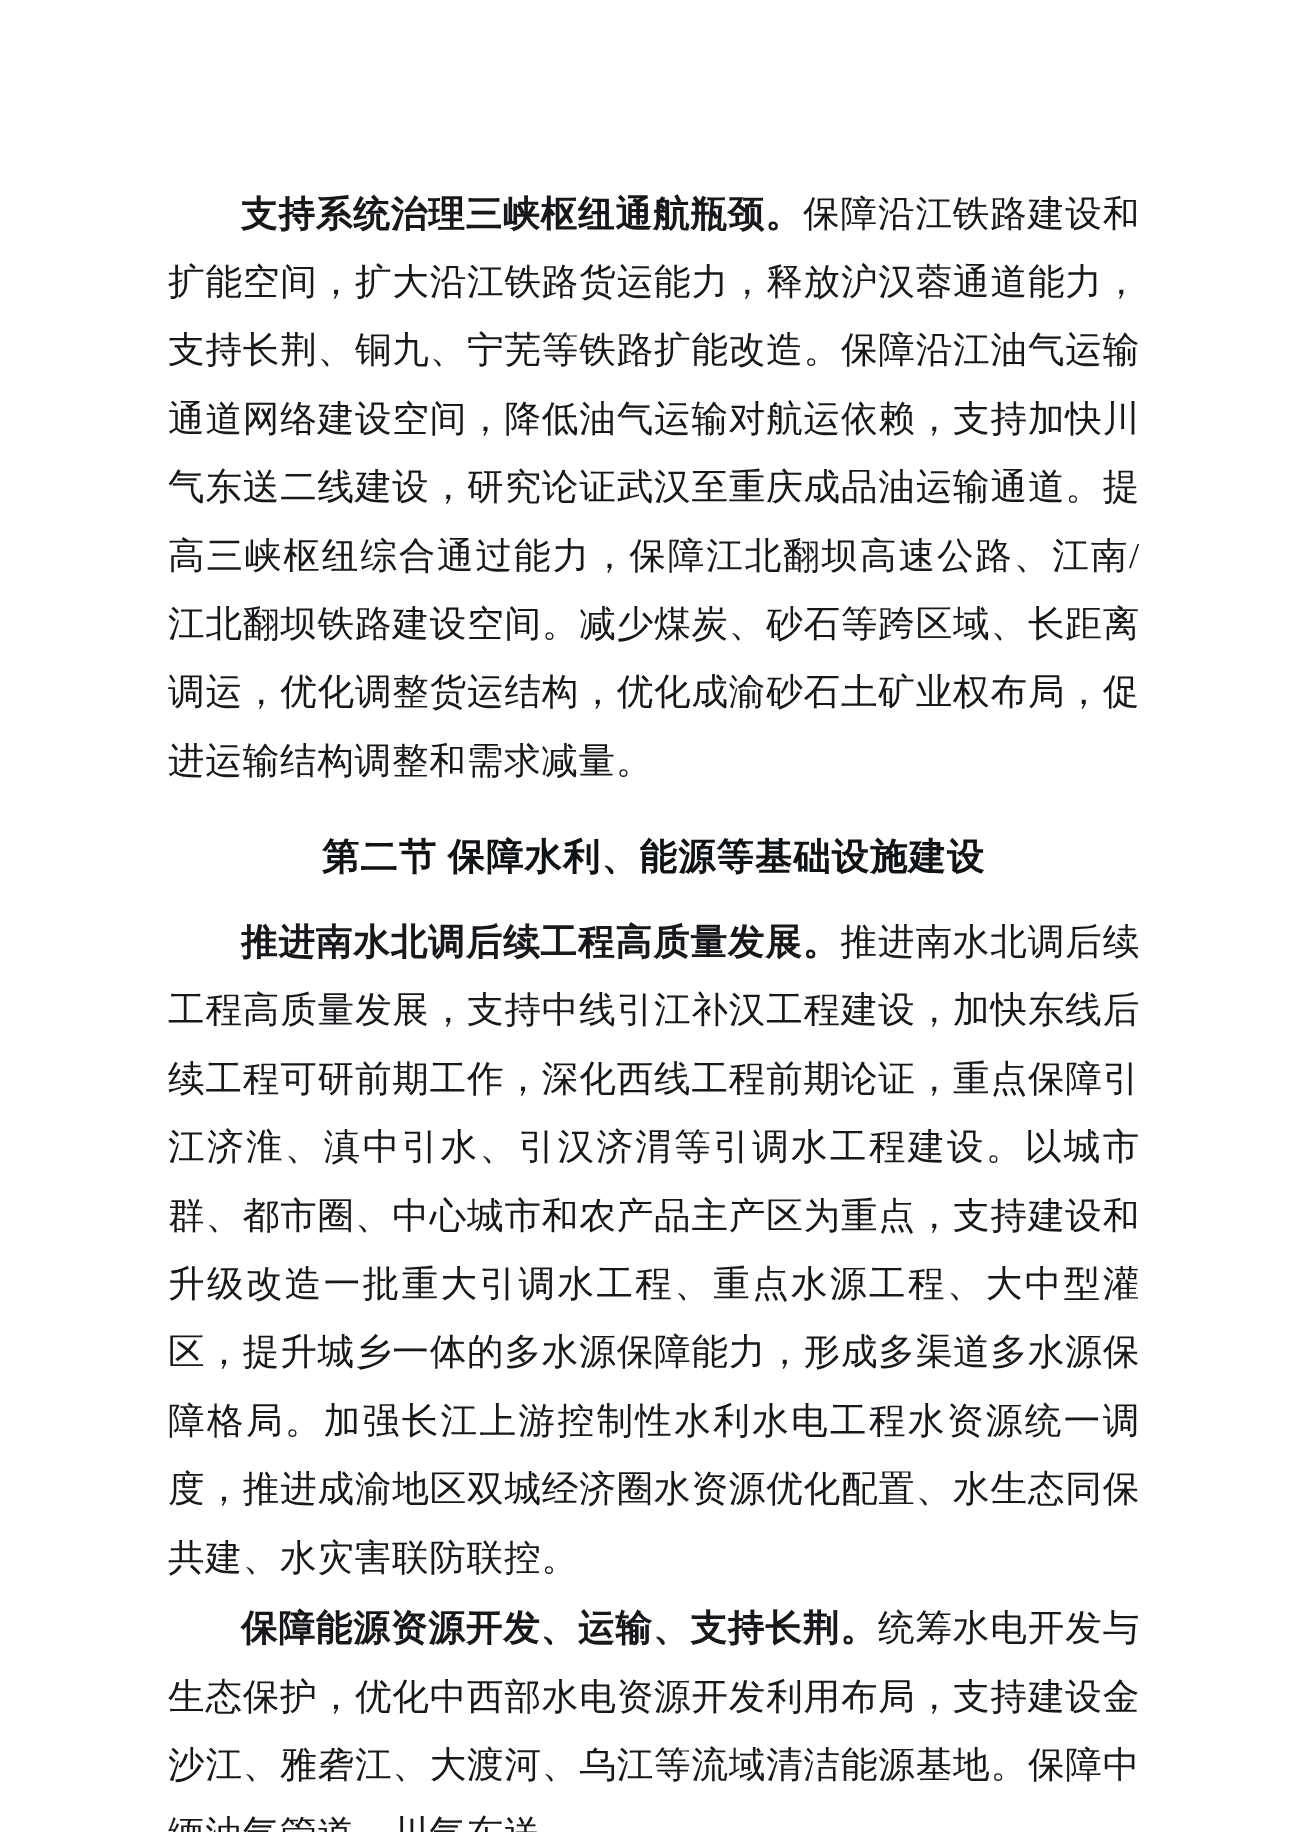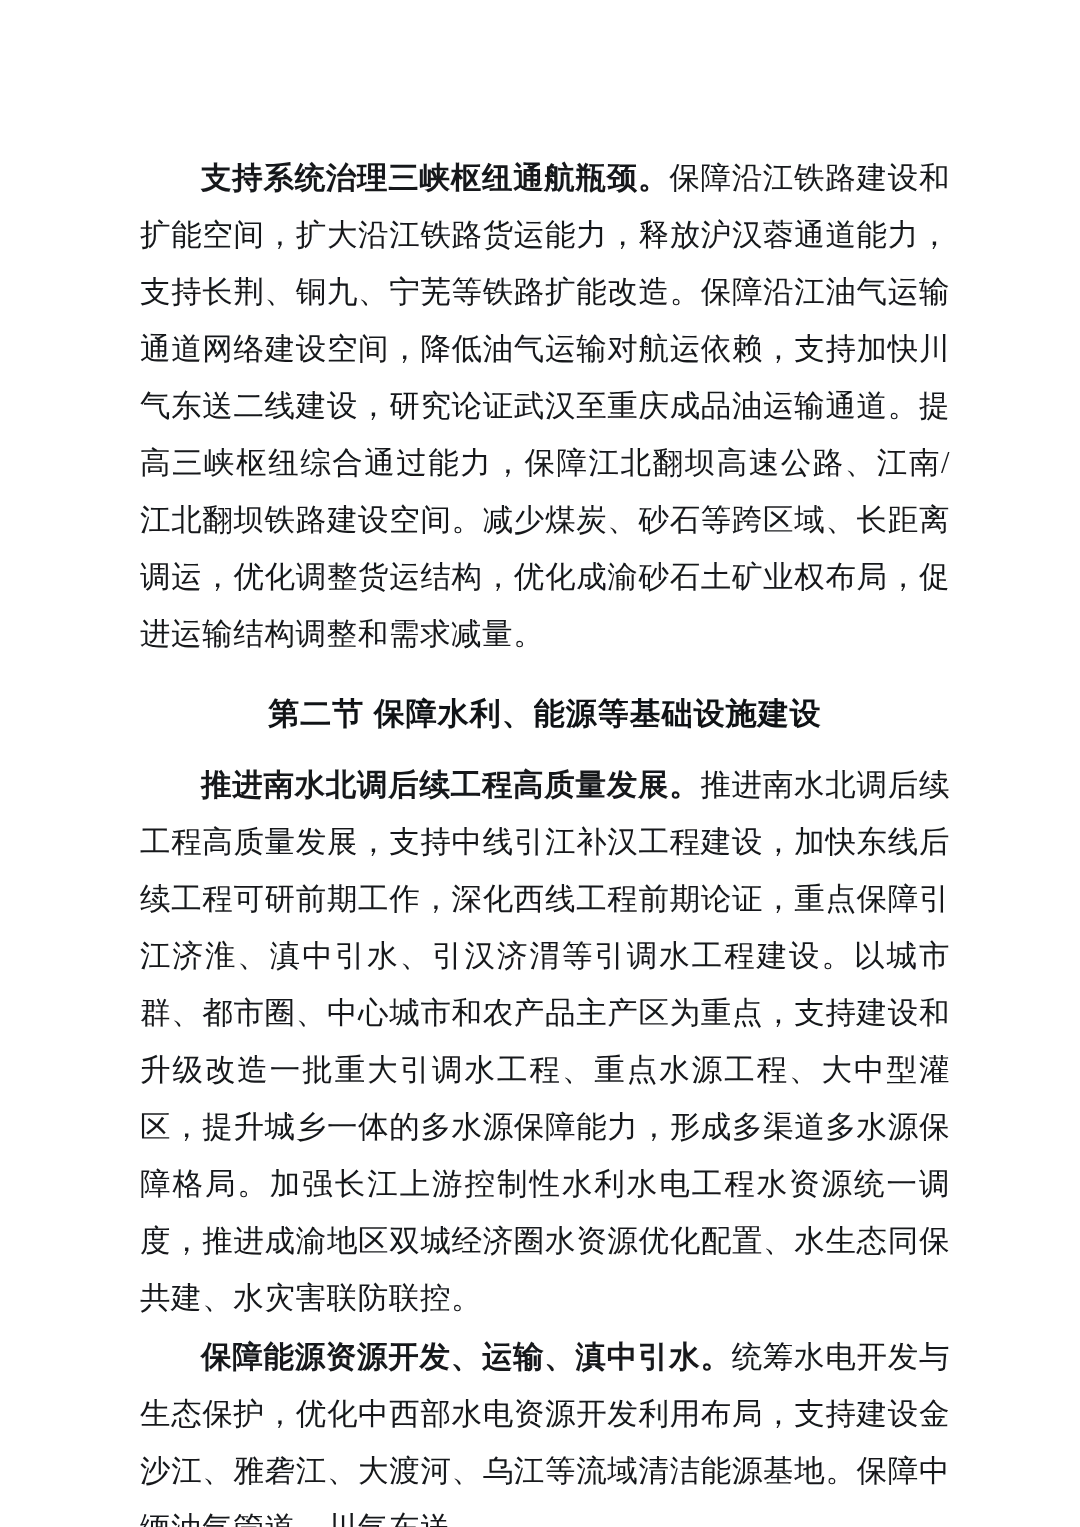--- a/index.html
+++ b/index.html
@@ -42,21 +42,21 @@
     margin-bottom: 0;
   }
   h2.section-heading {
     margin: 22px 0 14px 0;
     font-size: 31px;
     line-height: 58px;
     font-weight: 700;
     text-align: center;
     letter-spacing: 1px;
     color: #101316;
-    font-family: Liberation Sans, sans-serif;
+    font-family: Liberation Serif, serif;
   }
   .lead {
     font-weight: 700;
   }
   .page-number {
     position: absolute;
     left: 0;
     right: 0;
     bottom: 116px;
     text-align: center;
@@ -74,17 +74,17 @@
 
 <div class="page">
   <div class="doc-body">
 
     <p class="para"><span class="lead">支持系统治理三峡枢纽通航瓶颈。</span><span>保障沿江铁路建设和扩能空间，扩大沿江铁路货运能力，释放沪汉蓉通道能力，支持长荆、铜九、宁芜等铁路扩能改造。保障沿江油气运输通道网络建设空间，降低油气运输对航运依赖，支持加快川气东送二线建设，研究论证武汉至重庆成品油运输通道。提高三峡枢纽综合通过能力，保障江北翻坝高速公路、江南/江北翻坝铁路建设空间。减少煤炭、砂石等跨区域、长距离调运，优化调整货运结构，优化成渝砂石土矿业权布局，促进运输结构调整和需求减量。</span></p>
 
     <h2 class="section-heading">第二节  保障水利、能源等基础设施建设</h2>
 
     <p class="para"><span class="lead">推进南水北调后续工程高质量发展。</span><span>推进南水北调后续工程高质量发展，支持中线引江补汉工程建设，加快东线后续工程可研前期工作，深化西线工程前期论证，重点保障引江济淮、滇中引水、引汉济渭等引调水工程建设。以城市群、都市圈、中心城市和农产品主产区为重点，支持建设和升级改造一批重大引调水工程、重点水源工程、大中型灌区，提升城乡一体的多水源保障能力，形成多渠道多水源保障格局。加强长江上游控制性水利水电工程水资源统一调度，推进成渝地区双城经济圈水资源优化配置、水生态同保共建、水灾害联防联控。</span></p>
 
-    <p class="para tight"><span class="lead">保障能源资源开发、运输、滇中引水。</span><span>统筹水电开发与生态保护，优化中西部水电资源开发利用布局，支持建设金沙江、雅砻江、大渡河、乌江等流域清洁能源基地。保障中缅油气管道、川气东送</span></p>
+    <p class="para tight"><span class="lead">保障能源资源开发、运输、支持长荆。</span><span>统筹水电开发与生态保护，优化中西部水电资源开发利用布局，支持建设金沙江、雅砻江、大渡河、乌江等流域清洁能源基地。保障中缅油气管道、川气东送</span></p>
 
   </div>
 
 </div>
 
 </body></html>

